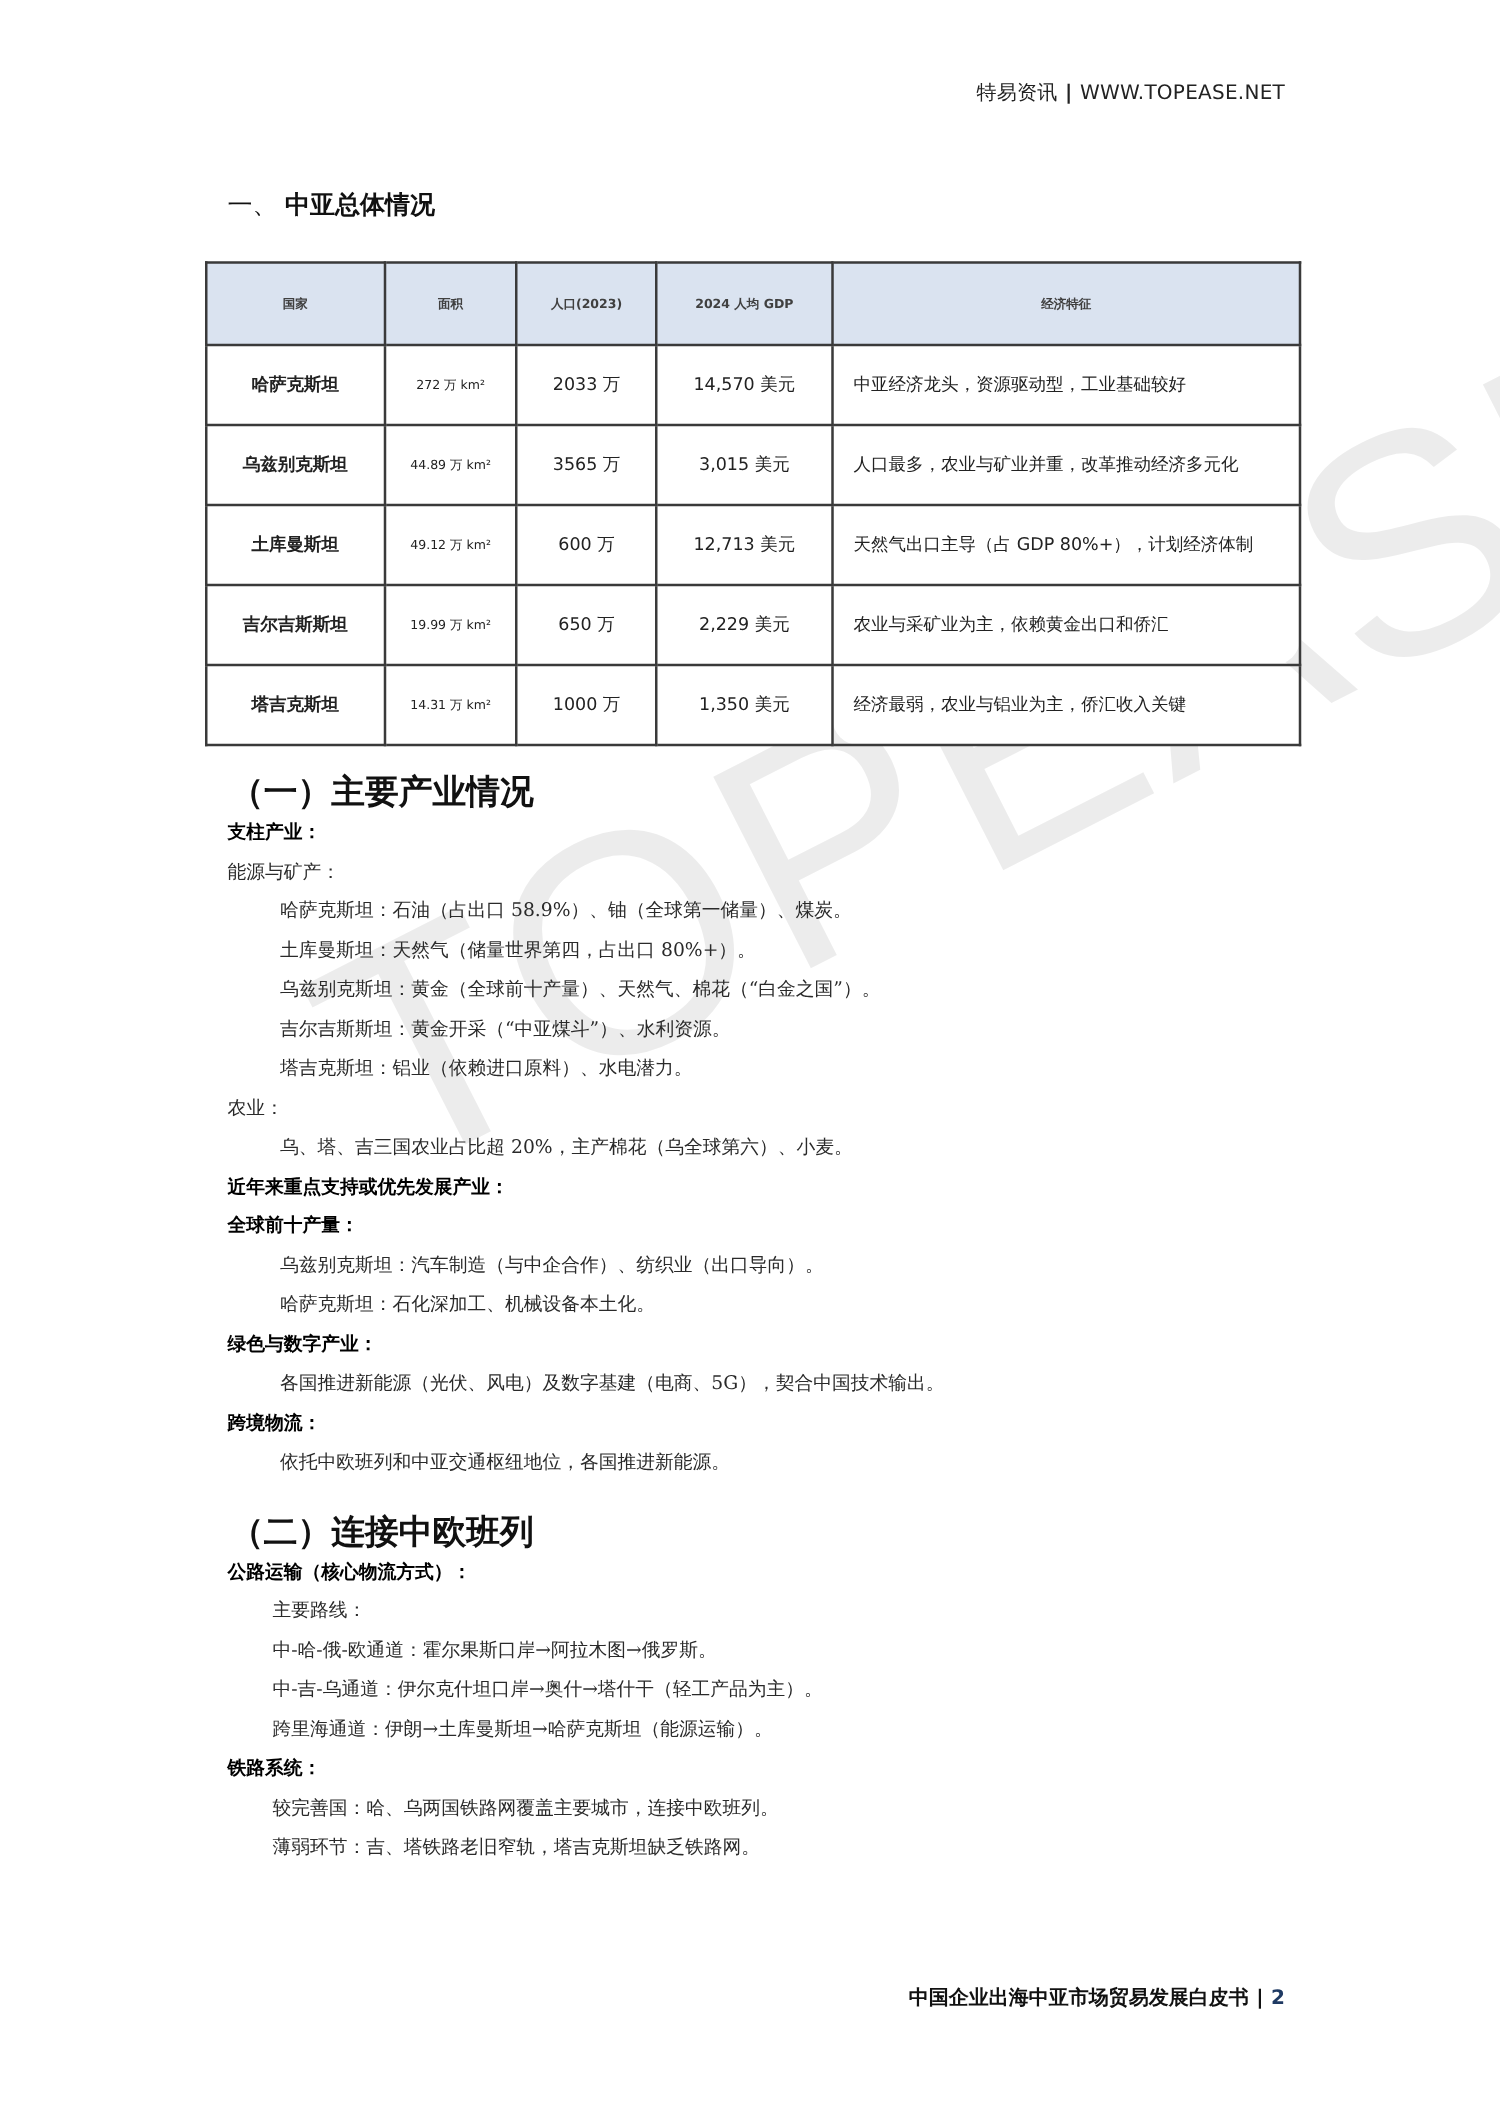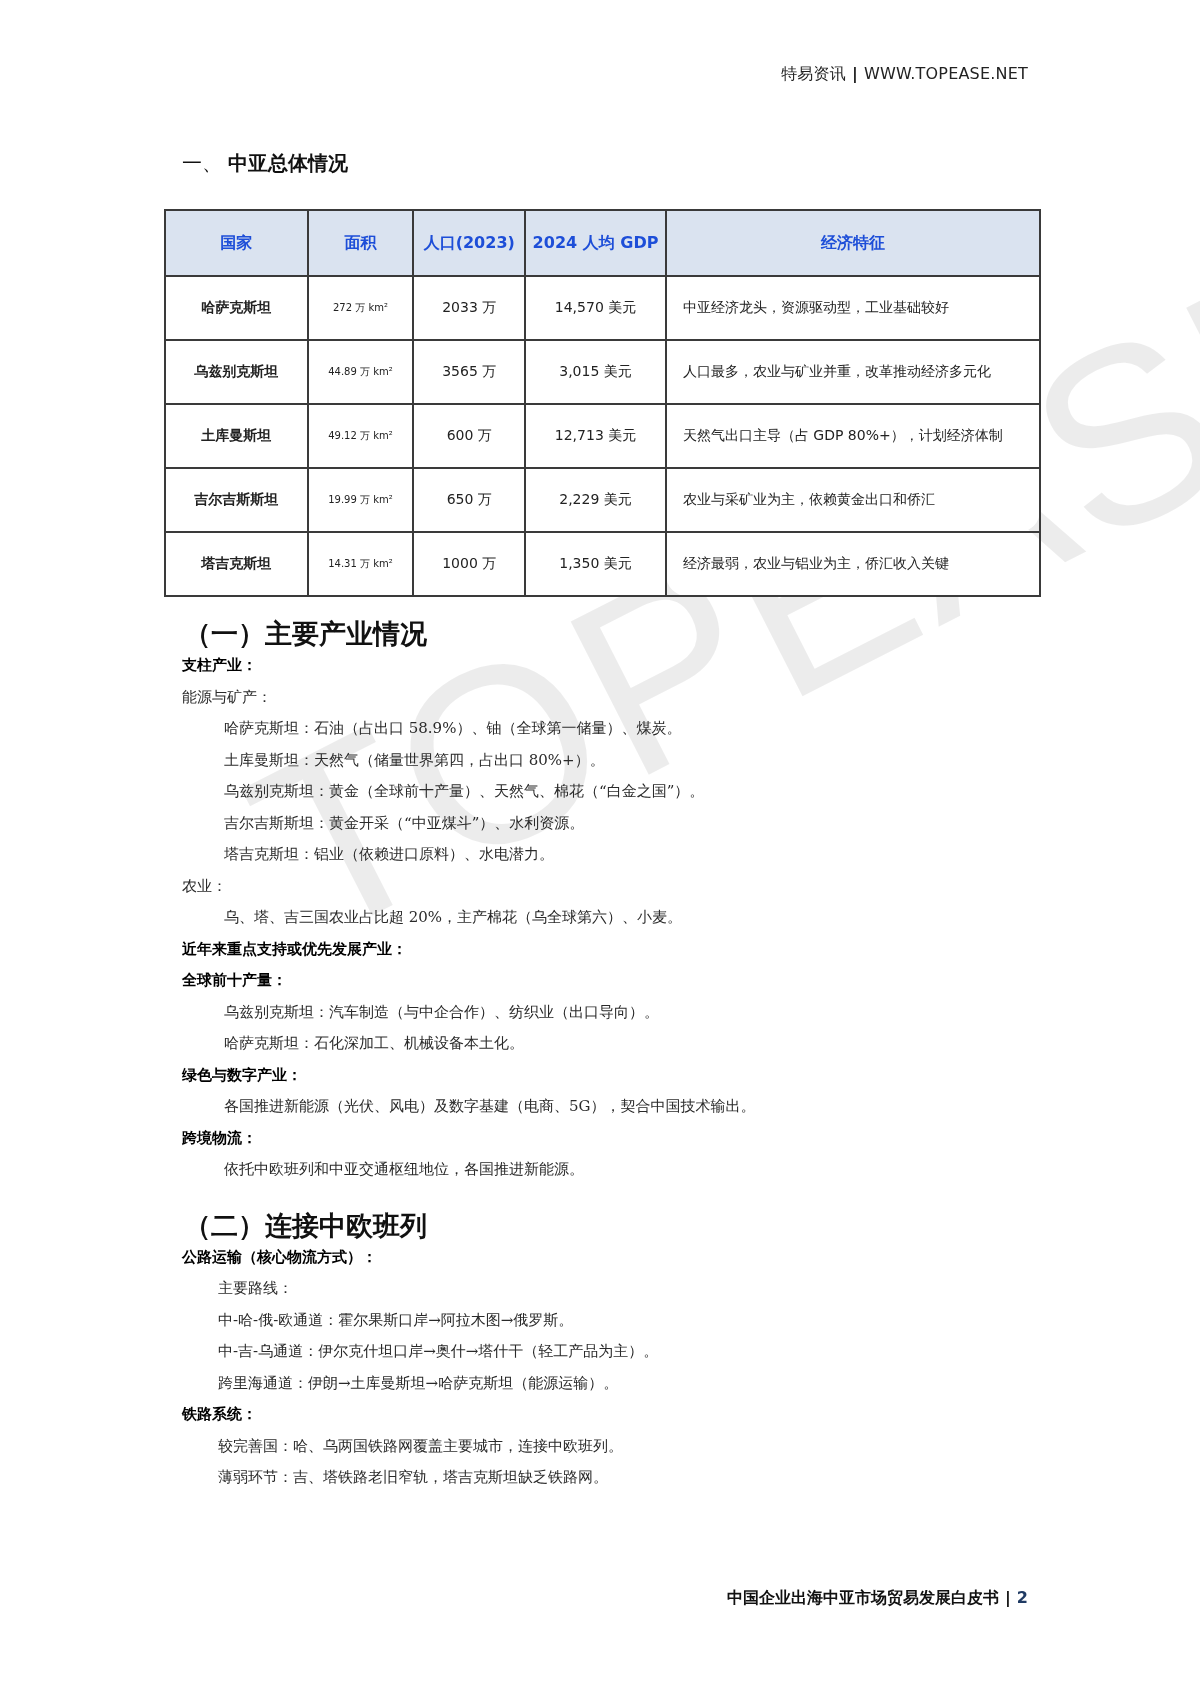--- a/index.html
+++ b/index.html
@@ -14,21 +14,21 @@
                pointer-events: none; z-index: 0; }
   .watermark span { position: absolute; left: 40px; top: 180px; font-family: "Liberation Sans", sans-serif;
                     font-size: 250px; font-weight: normal; color: rgba(0,0,0,0.075);
                     transform: rotate(-27deg); transform-origin: 0 0; white-space: nowrap; letter-spacing: 6px; }
 
   .h1 { position: absolute; left: 182px; top: 150px; font-size: 20px; font-weight: bold; color: #111; z-index: 1; }
   .h1 .num { font-weight: normal; margin-right: 6px; }
 
   table.overview { position: absolute; left: 164px; top: 209px; width: 877px; border-collapse: collapse; z-index: 1; }
   table.overview th, table.overview td { border: 2px solid #3a3a3a; text-align: center; vertical-align: middle; }
-  table.overview th { background: #dae3f0; height: 62px; font-size: 16px; font-weight: bold; color: #1d4ed8; }
+  table.overview th { background: #dae3f0; height: 62px; font-size: 10px; font-weight: bold; color: #404040; }
   table.overview td { height: 60px; font-size: 14px; color: #222; background: #fff; }
   table.overview td.country { font-weight: bold; font-size: 14px; }
   table.overview td.area { font-size: 10px; }
   table.overview td.feature { text-align: left; padding-left: 16px; font-size: 14px; border-radius: 21px; }
   col.c1 { width: 143px; } col.c2 { width: 106px; } col.c3 { width: 112px; } col.c4 { width: 141px; } col.c5 { width: 375px; }
 
   .content { position: absolute; left: 182px; top: 618px; width: 860px; z-index: 1; }
   .h2 { font-size: 27px; font-weight: bold; color: #111; height: 32px; line-height: 32px; margin-left: 2px; }
   .line { height: 31.5px; line-height: 31.5px; font-family: "DejaVu Serif", "Liberation Serif", serif; font-size: 15px; color: #2a2a2a; white-space: nowrap; }
   .line.bold { font-family: "DejaVu Sans", "Liberation Sans", sans-serif; font-weight: bold; color: #000000; }

